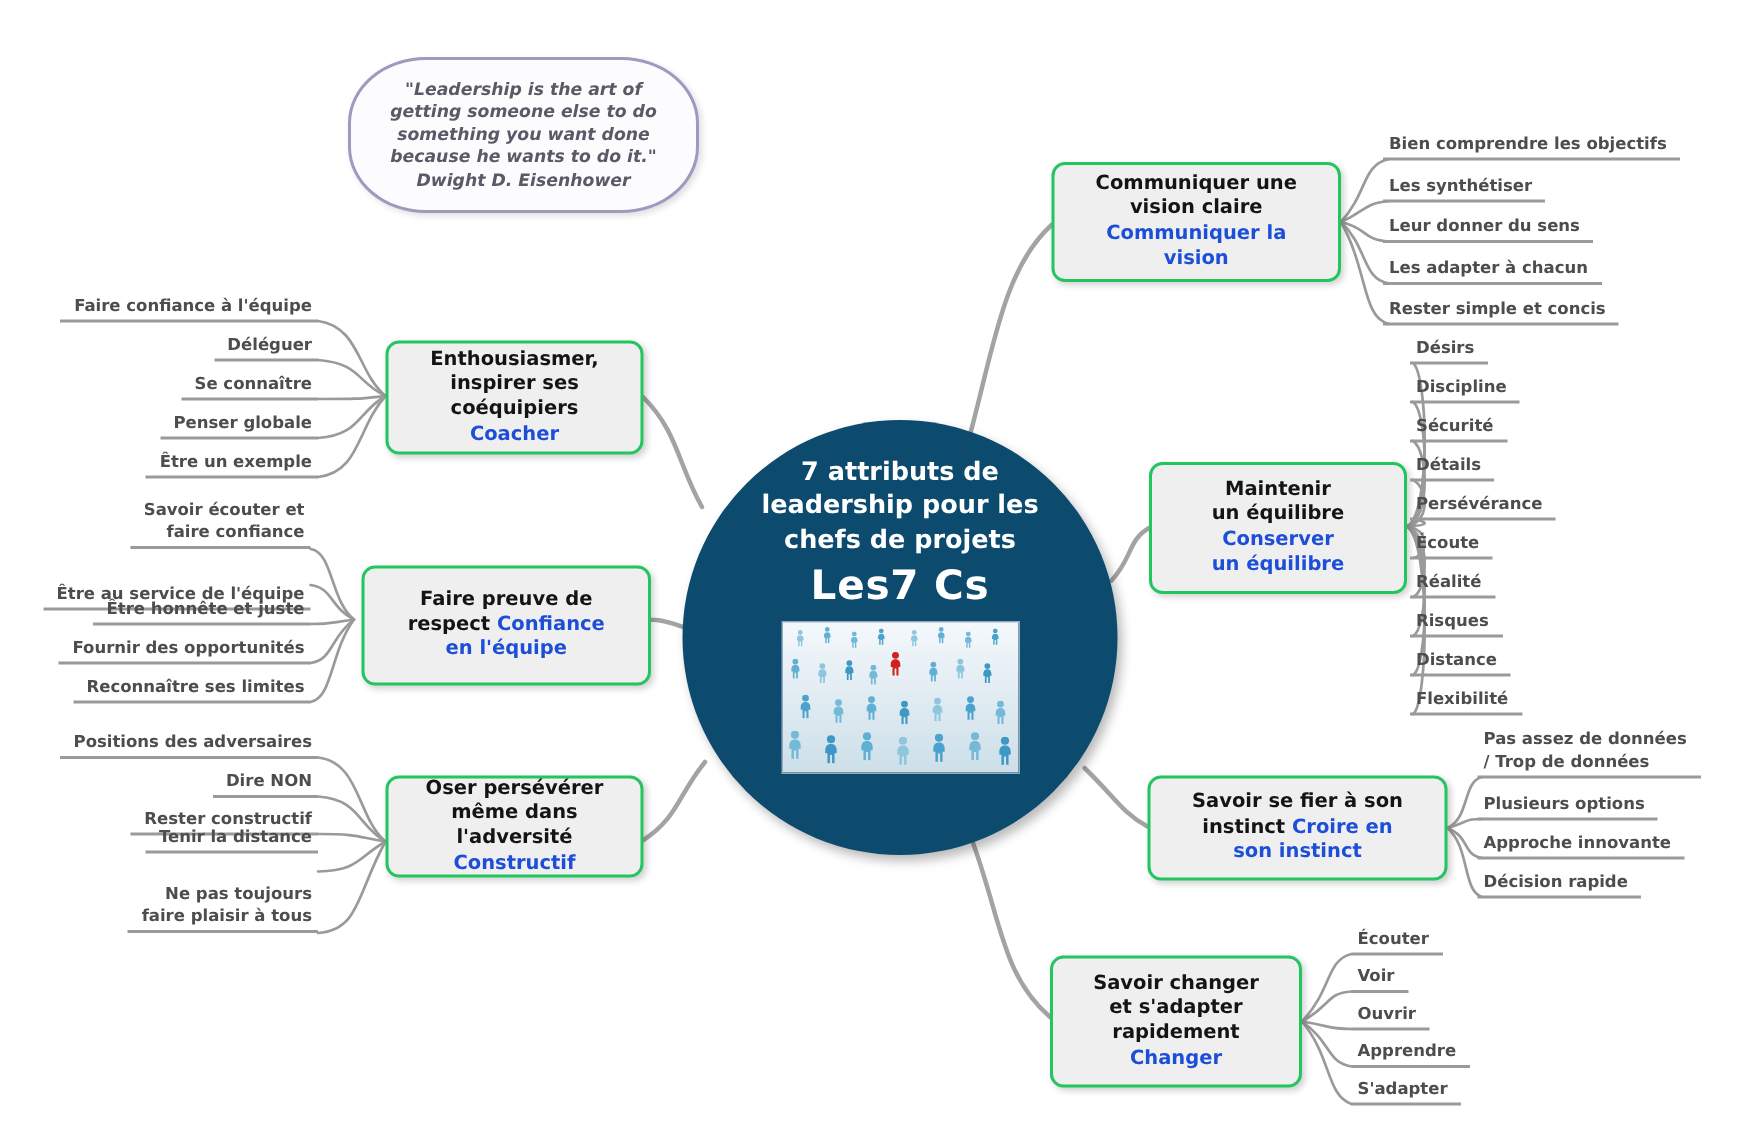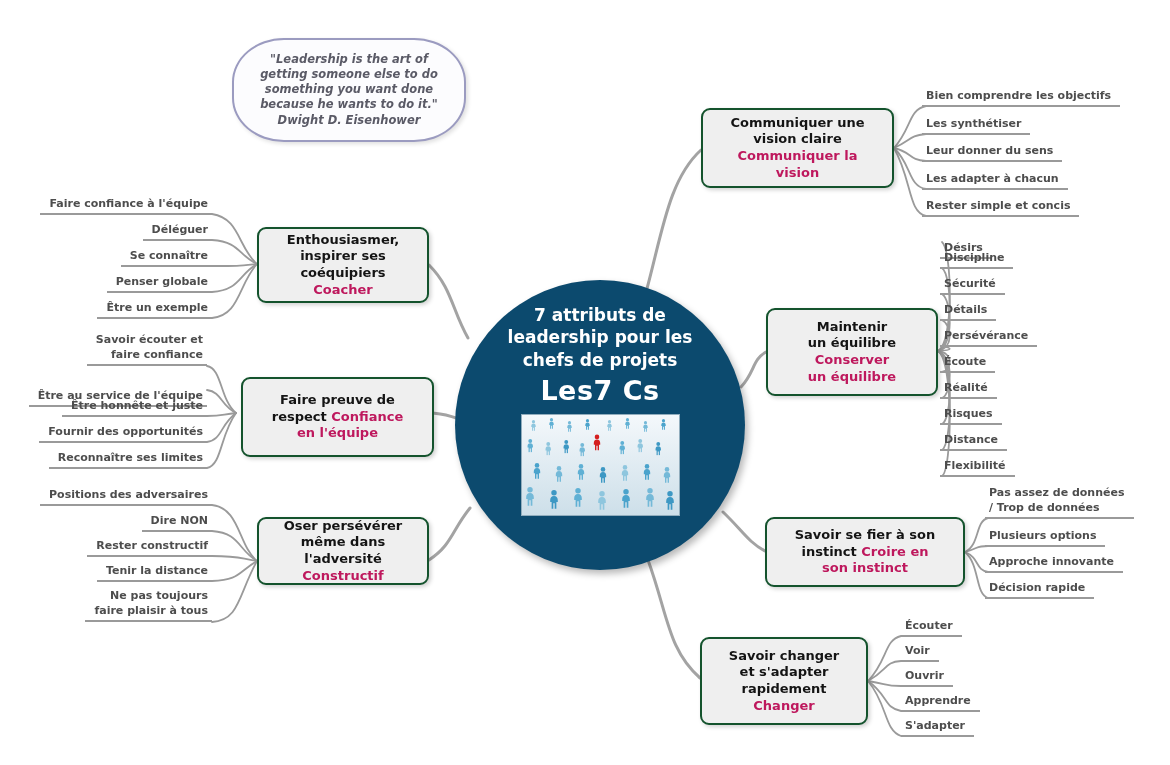--- a/index.html
+++ b/index.html
@@ -30,28 +30,28 @@
     border:2px solid #9b9bc0;border-radius:52px/44px;background:#fcfcfe;
     box-shadow:2px 2px 4px rgba(0,0,0,.13);
     display:flex;flex-direction:column;align-items:center;justify-content:center;
     font-style:italic;font-weight:bold;color:#5a5a66;font-size:11.5px;text-align:center;line-height:1.32;
   }
   .quote .q-text{white-space:pre-line;}
   .quote .q-author{margin-top:1px;}
 
   
   .node{
-    position:absolute;background:#efefef;border:2px solid #14532d;border-radius:9px;
+    position:absolute;background:#efefef;border:2px solid #22c55e;border-radius:9px;
     box-shadow:2px 2px 4px rgba(0,0,0,.18);
     display:flex;align-items:center;justify-content:center;text-align:center;
     font-weight:bold;font-size:13px;color:#141414;line-height:1.28;
     padding:4px 8px;box-sizing:border-box;
   }
   .node .black{white-space:pre-line;}
-  .node .red{color:#be185d;white-space:pre-line;}
+  .node .red{color:#1d4ed8;white-space:pre-line;}
   .node.stacked .black,.node.stacked .red{display:block;}
   .node.inline-mix .black,.node.inline-mix .red{display:inline;}
 
   
   .leaf{
     position:absolute;font-size:11px;font-weight:bold;color:#4d4d4d;
     border-bottom:2px solid #9a9a9a;line-height:1.38;white-space:pre-line;
   }
   .leaf.rside{text-align:left;padding:0 9px 2px 4px;}
   .leaf.lside{text-align:right;padding:0 4px 2px 9px;}
@@ -238,21 +238,21 @@
       <span class="red">Constructif</span>
     </div>
   </div>
 
   <div class="leaf rside" style="left:922px;top:88px;">Bien comprendre les objectifs</div>
   <div class="leaf rside" style="left:922px;top:116px;">Les synthétiser</div>
   <div class="leaf rside" style="left:922px;top:143px;">Leur donner du sens</div>
   <div class="leaf rside" style="left:922px;top:171px;">Les adapter à chacun</div>
   <div class="leaf rside" style="left:922px;top:198px;">Rester simple et concis</div>
 
-  <div class="leaf rside" style="left:940px;top:224px;margin-top:16px;">Désirs</div>
+  <div class="leaf rside" style="left:940px;top:224px;">Désirs</div>
   <div class="leaf rside" style="left:940px;top:250px;">Discipline</div>
   <div class="leaf rside" style="left:940px;top:276px;">Sécurité</div>
   <div class="leaf rside" style="left:940px;top:302px;">Détails</div>
   <div class="leaf rside" style="left:940px;top:328px;">Persévérance</div>
   <div class="leaf rside" style="left:940px;top:354px;">Écoute</div>
   <div class="leaf rside" style="left:940px;top:380px;">Réalité</div>
   <div class="leaf rside" style="left:940px;top:406px;">Risques</div>
   <div class="leaf rside" style="left:940px;top:432px;">Distance</div>
   <div class="leaf rside" style="left:940px;top:458px;">Flexibilité</div>
 
@@ -277,17 +277,17 @@
   <div class="leaf lside" style="right:963px;top:332px;">Savoir écouter et
 faire confiance</div>
   <div class="leaf lside" style="right:963px;top:368px;margin-top:20px;">Être au service de l'équipe</div>
   <div class="leaf lside" style="right:963px;top:398px;">Être honnête et juste</div>
   <div class="leaf lside" style="right:963px;top:424px;">Fournir des opportunités</div>
   <div class="leaf lside" style="right:963px;top:450px;">Reconnaître ses limites</div>
 
   <div class="leaf lside" style="right:958px;top:487px;">Positions des adversaires</div>
   <div class="leaf lside" style="right:958px;top:513px;">Dire NON</div>
   <div class="leaf lside" style="right:958px;top:538px;">Rester constructif</div>
-  <div class="leaf lside" style="right:958px;top:563px;">Tenir la distance</div>
+  <div class="leaf lside" style="right:958px;top:550px;">Tenir la distance</div>
   <div class="leaf lside" style="right:958px;top:588px;">Ne pas toujours
 faire plaisir à tous</div>
 
 </div>
 
 </body></html>

